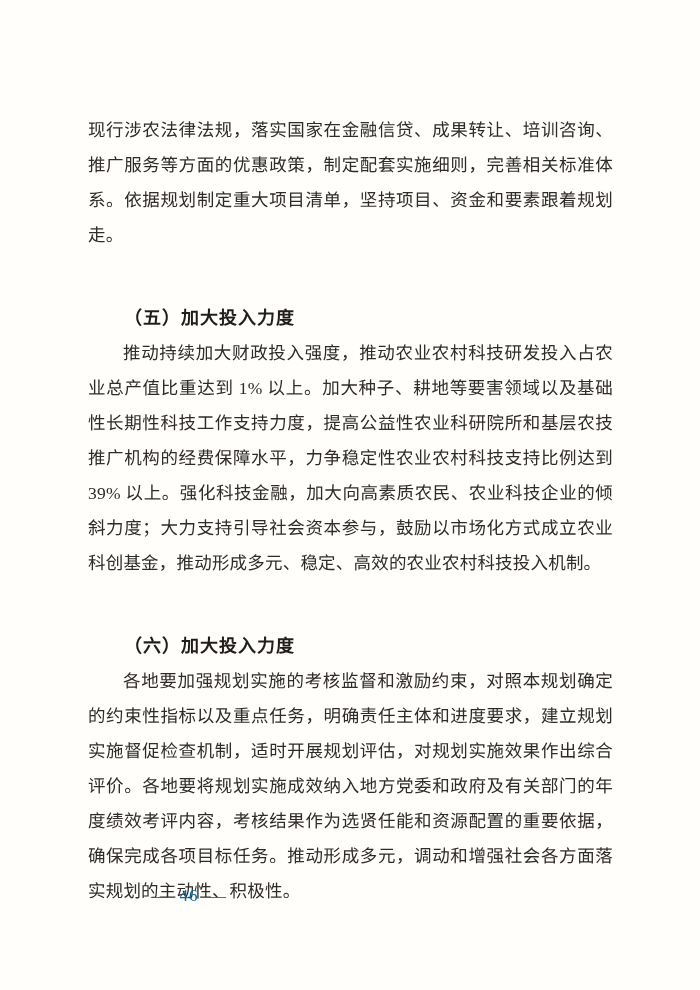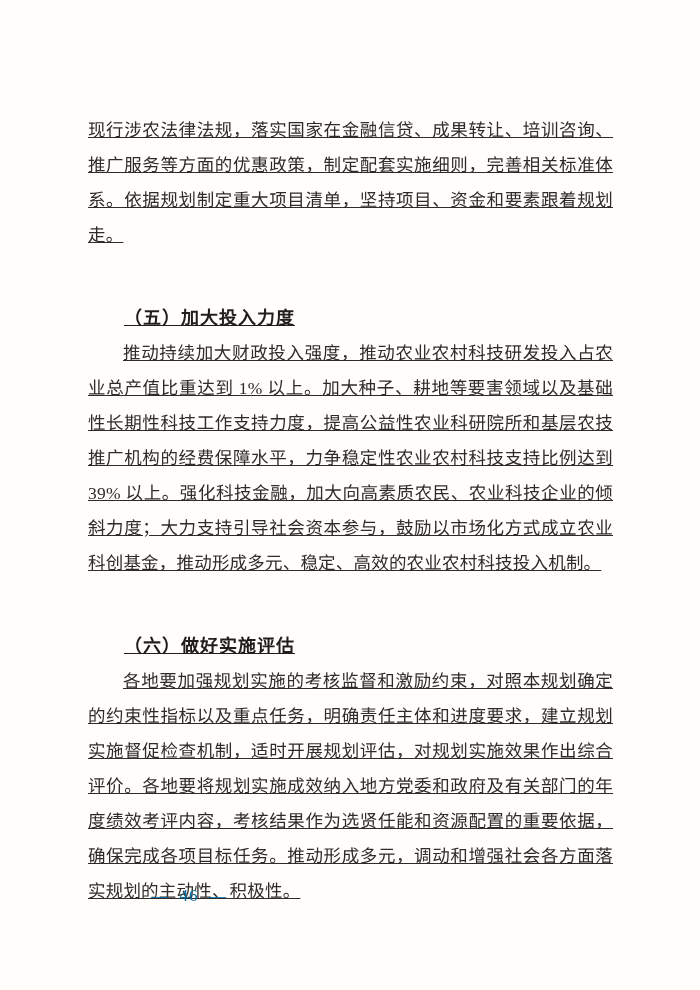--- a/index.html
+++ b/index.html
@@ -23,21 +23,20 @@
     color: #2f2b28;
   }
   .content p {
     margin: 0;
     font-size: 17.5px;
     line-height: 35px;
     text-align: justify;
     text-justify: inter-character;
     letter-spacing: 0.2px;
     word-break: break-all;
-    text-decoration: underline;
   }
   .content p.body {
     text-indent: 2em;
   }
   .content p.body-continued {
     text-indent: 0;
   }
   .content p.heading {
     text-indent: 2em;
     font-weight: bold;
@@ -61,17 +60,17 @@
 </style>
 </head>
 <body>
 
 <div class="page">
   <div class="content">
 
   <p class="body-continued">现行涉农法律法规，落实国家在金融信贷、成果转让、培训咨询、推广服务等方面的优惠政策，制定配套实施细则，完善相关标准体系。依据规划制定重大项目清单，坚持项目、资金和要素跟着规划走。</p>
       <p class="heading">（五）加大投入力度</p>
       <p class="body">推动持续加大财政投入强度，推动农业农村科技研发投入占农业总产值比重达到 1% 以上。加大种子、耕地等要害领域以及基础性长期性科技工作支持力度，提高公益性农业科研院所和基层农技推广机构的经费保障水平，力争稳定性农业农村科技支持比例达到 39% 以上。强化科技金融，加大向高素质农民、农业科技企业的倾斜力度；大力支持引导社会资本参与，鼓励以市场化方式成立农业科创基金，推动形成多元、稳定、高效的农业农村科技投入机制。</p>
-      <p class="heading">（六）做好实施评估</p>
+      <p class="heading">（六）加大投入力度</p>
       <p class="body">各地要加强规划实施的考核监督和激励约束，对照本规划确定的约束性指标以及重点任务，明确责任主体和进度要求，建立规划实施督促检查机制，适时开展规划评估，对规划实施效果作出综合评价。各地要将规划实施成效纳入地方党委和政府及有关部门的年度绩效考评内容，考核结果作为选贤任能和资源配置的重要依据，确保完成各项目标任务。推动形成多元，调动和增强社会各方面落实规划的主动性、积极性。</p>
     </div>
   <div class="page-number">—  46  —</div>
 </div>
 
 </body></html>

